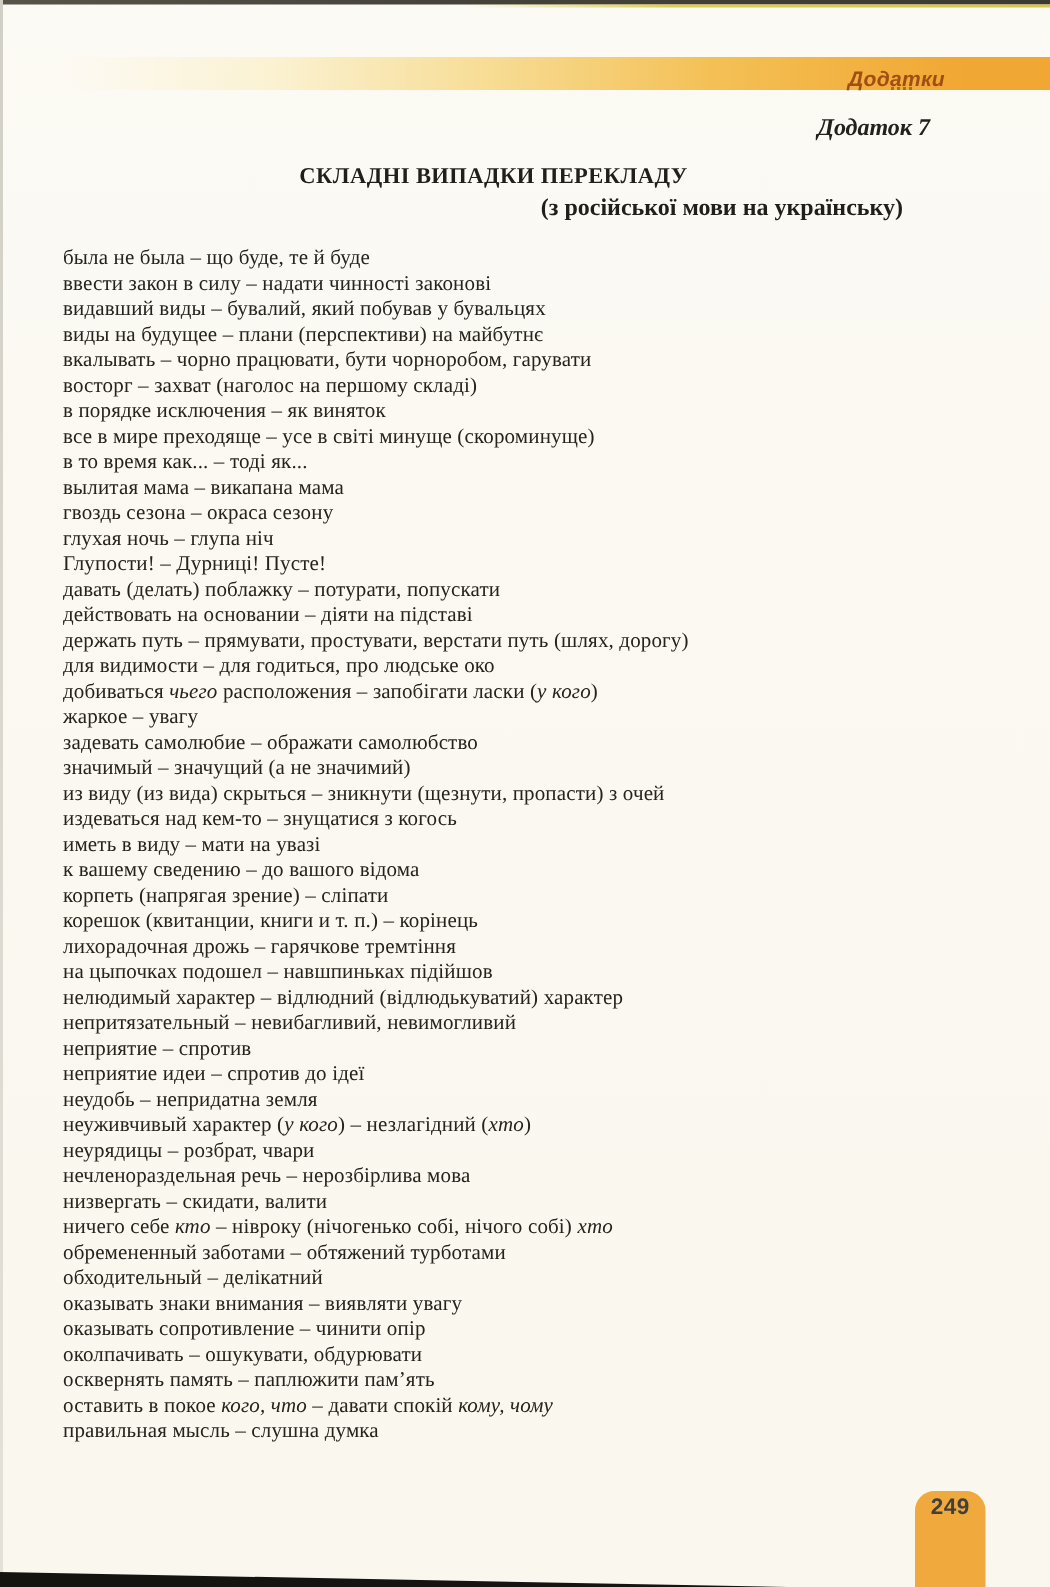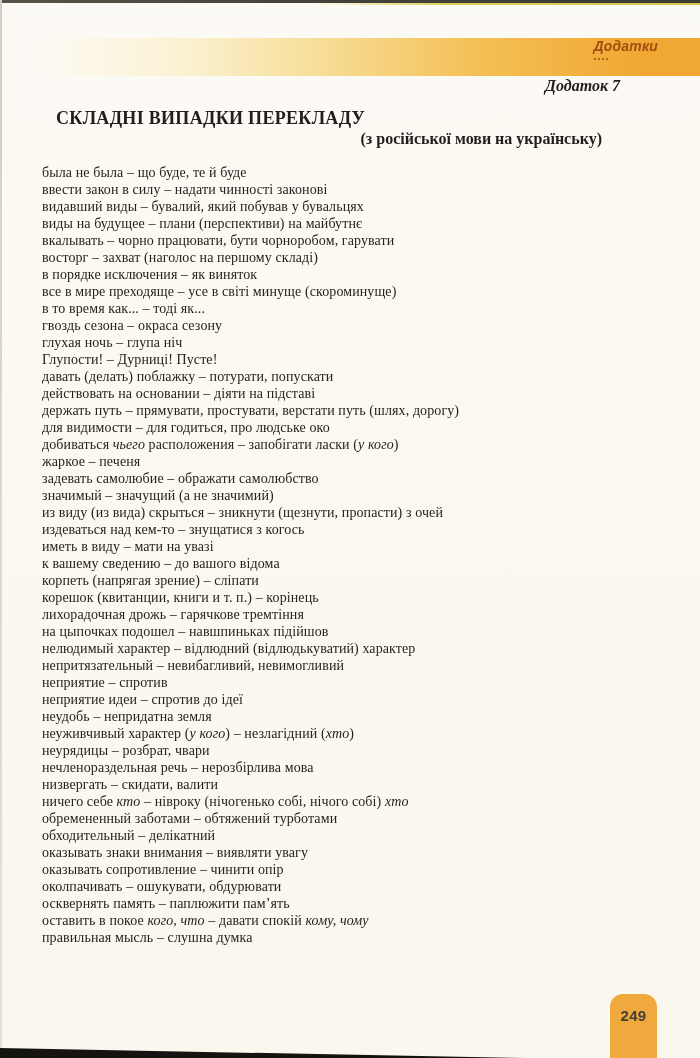--- a/index.html
+++ b/index.html
@@ -28,50 +28,50 @@
     position: absolute; top: 0; left: 0; bottom: 0; width: 2px;
     background: linear-gradient(180deg, #d2cfc7, #e4e1d9);
   }
   .scan-bottom-wedge {
     position: absolute; left: 0; bottom: 0; width: 525px; height: 10px;
     background: #161410;
     clip-path: polygon(0 0, 100% 100%, 0 100%);
   }
   
   .chapter-tab {
-    position: absolute; top: 38px; left: 0; right: 0; height: 38px;
+    position: absolute; top: 38px; left: 0; right: 0; height: 22px;
     background: linear-gradient(90deg,
       rgba(252,250,244,0) 6%,
       #fbf2d2 26%,
       #f7dd96 46%,
       #f4c055 68%,
       var(--banner-orange) 92%);
-    display: flex; align-items: flex-start; justify-content: flex-end;
-    padding-right: 42px; box-sizing: border-box;
+    display: flex; align-items: flex-end; justify-content: flex-end;
+    padding-right: 70px; box-sizing: border-box;
   }
   .chapter-tab-label {
     font-family: "Liberation Sans", sans-serif;
     font-weight: bold; font-style: italic;
     font-size: 14px; color: var(--banner-text);
     letter-spacing: 0.2px;
   }
   .tab-dots {
     position: absolute; top: 58px; right: 92px; width: 14px; height: 0;
     border-bottom: 2px dotted #b06c17;
   }
   
   .appendix-label {
     position: absolute; top: 77px; right: 80px;
     font-weight: bold; font-style: italic;
     font-size: 16px; color: #23211c;
   }
   .title {
     position: absolute; top: 108px; left: 56px; width: 546px;
-    margin: 0; 
-    font-size: 18px; line-height: 20px; font-weight: bold;
+    margin: 0; text-align: center;
+    font-size: 15px; line-height: 20px; font-weight: bold;
     letter-spacing: 0.3px; color: #211f1a;
   }
   .subtitle {
     position: absolute; top: 130px; left: 56px; width: 546px;
     margin: 0; text-align: right;
     font-size: 16px; line-height: 18px; font-weight: bold;
     color: #211f1a;
   }
   
   .entries {
@@ -82,21 +82,21 @@
   }
   .entry { height: 17px; white-space: nowrap; overflow: hidden; }
   .entry i { font-style: italic; }
   
   .page-badge {
     position: absolute; top: 994px; right: 43px;
     width: 47px; height: 64px;
     background: var(--badge-orange);
     border-radius: 13px 13px 0 0;
     text-align: center;
-    box-sizing: border-box; padding-top: 13px;
+    box-sizing: border-box; padding-top: 2px;
   }
   .page-badge span {
     font-family: "Liberation Sans", sans-serif;
     font-weight: bold; font-size: 15px; color: #43403a;
     letter-spacing: 0.3px;
   }
 </style>
 </head>
 <body>
 
@@ -118,29 +118,30 @@
   <div class="entries">
       <div class="entry"><span>была не была – що буде, те й буде</span></div>
       <div class="entry"><span>ввести закон в силу – надати чинності законові</span></div>
       <div class="entry"><span>видавший виды – бувалий, який побував у бувальцях</span></div>
       <div class="entry"><span>виды на будущее – плани (перспективи) на майбутнє</span></div>
       <div class="entry"><span>вкалывать – чорно працювати, бути чорноробом, гарувати</span></div>
       <div class="entry"><span>восторг – захват (наголос на першому складі)</span></div>
       <div class="entry"><span>в порядке исключения – як виняток</span></div>
       <div class="entry"><span>все в мире преходяще – усе в світі минуще (скороминуще)</span></div>
       <div class="entry"><span>в то время как... – тоді як...</span></div>
+      <div class="entry"><span>вылитая мама – викапана мама</span></div>
       <div class="entry"><span>гвоздь сезона – окраса сезону</span></div>
       <div class="entry"><span>глухая ночь – глупа ніч</span></div>
       <div class="entry"><span>Глупости! – Дурниці! Пусте!</span></div>
       <div class="entry"><span>давать (делать) поблажку – потурати, попускати</span></div>
       <div class="entry"><span>действовать на основании – діяти на підставі</span></div>
       <div class="entry"><span>держать путь – прямувати, простувати, верстати путь (шлях, дорогу)</span></div>
       <div class="entry"><span>для видимости – для годиться, про людське око</span></div>
       <div class="entry"><span>добиваться </span><i>чьего</i><span> расположения – запобігати ласки (</span><i>у кого</i><span>)</span></div>
-      <div class="entry"><span>жаркое – печеня</span></div>
+      <div class="entry"><span>жаркое – увагу</span></div>
       <div class="entry"><span>задевать самолюбие – ображати самолюбство</span></div>
       <div class="entry"><span>значимый – значущий (а не значимий)</span></div>
       <div class="entry"><span>из виду (из вида) скрыться – зникнути (щезнути, пропасти) з очей</span></div>
       <div class="entry"><span>издеваться над кем-то – знущатися з когось</span></div>
       <div class="entry"><span>иметь в виду – мати на увазі</span></div>
       <div class="entry"><span>к вашему сведению – до вашого відома</span></div>
       <div class="entry"><span>корпеть (напрягая зрение) – сліпати</span></div>
       <div class="entry"><span>корешок (квитанции, книги и т. п.) – корінець</span></div>
       <div class="entry"><span>лихорадочная дрожь – гарячкове тремтіння</span></div>
       <div class="entry"><span>на цыпочках подошел – навшпиньках підійшов</span></div>

